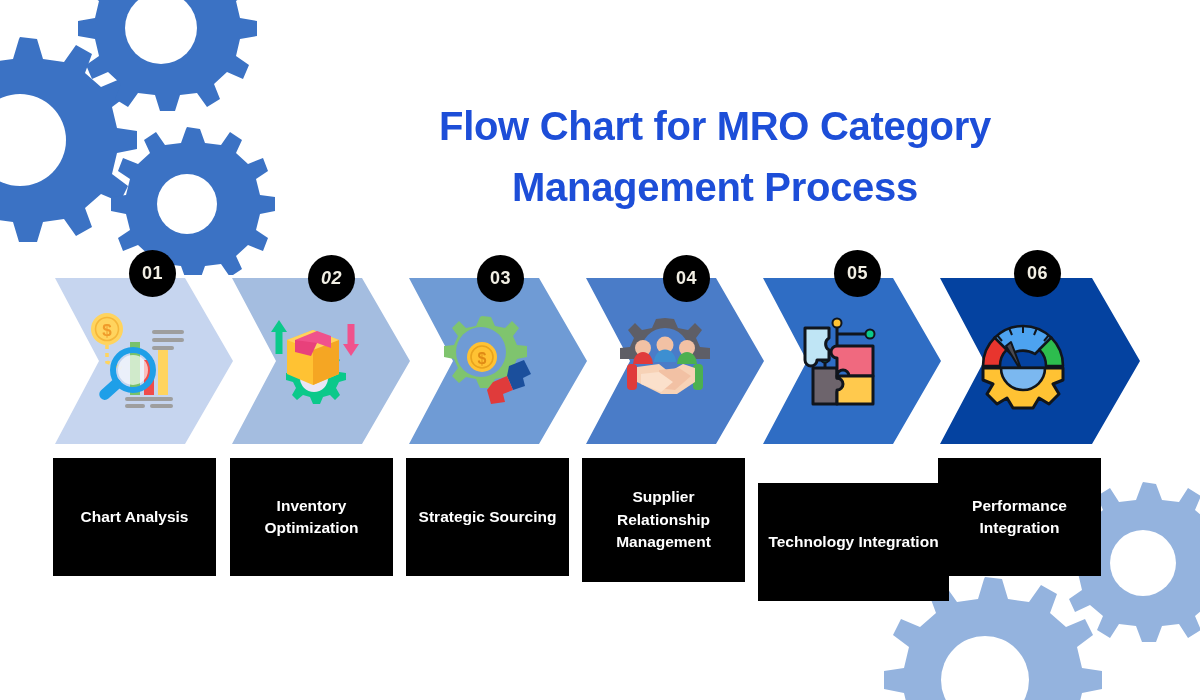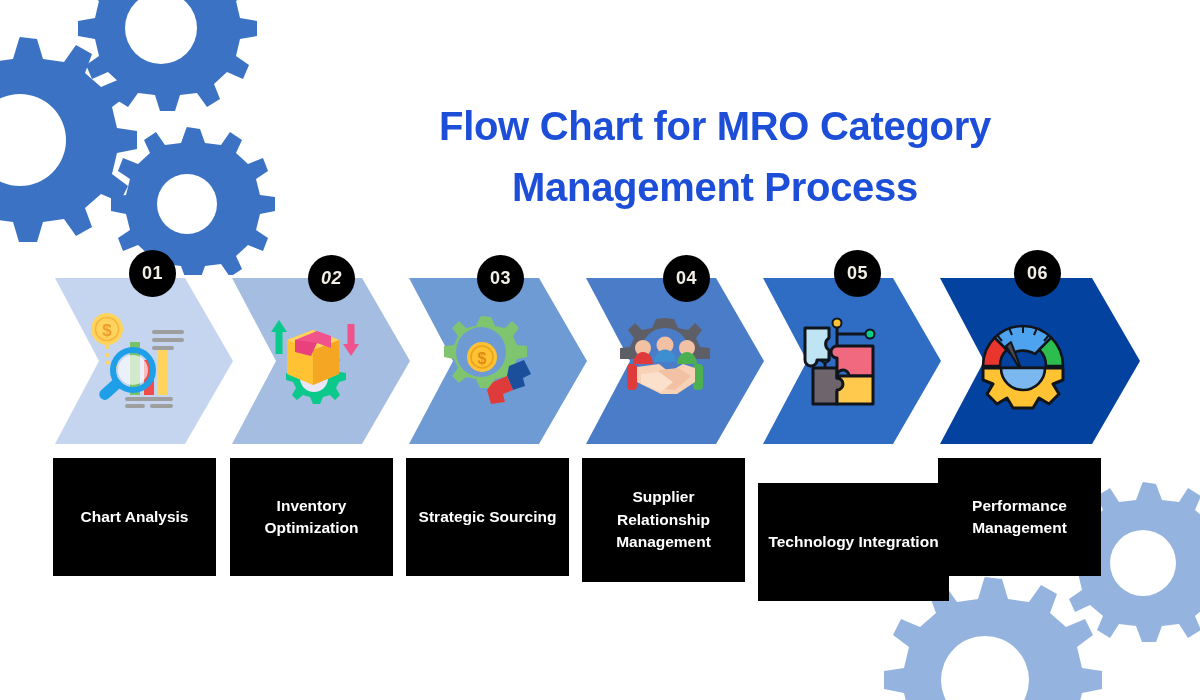--- a/index.html
+++ b/index.html
@@ -327,16 +327,16 @@
   <div class="label-box" style="left:230px;top:458px;width:163px;height:118px;">
     <span>Inventory Optimization</span>
   </div>
   <div class="label-box" style="left:582px;top:458px;width:163px;height:124px;">
     <span>Supplier Relationship Management</span>
   </div>
   <div class="label-box" style="left:758px;top:458px;width:191px;height:118px;margin-top:25px;">
     <span>Technology Integration</span>
   </div>
   <div class="label-box" style="left:938px;top:458px;width:163px;height:118px;">
-    <span>Performance Management</span>
+    <span>Performance Integration</span>
   </div>
 
 </div>
 
 </body></html>

